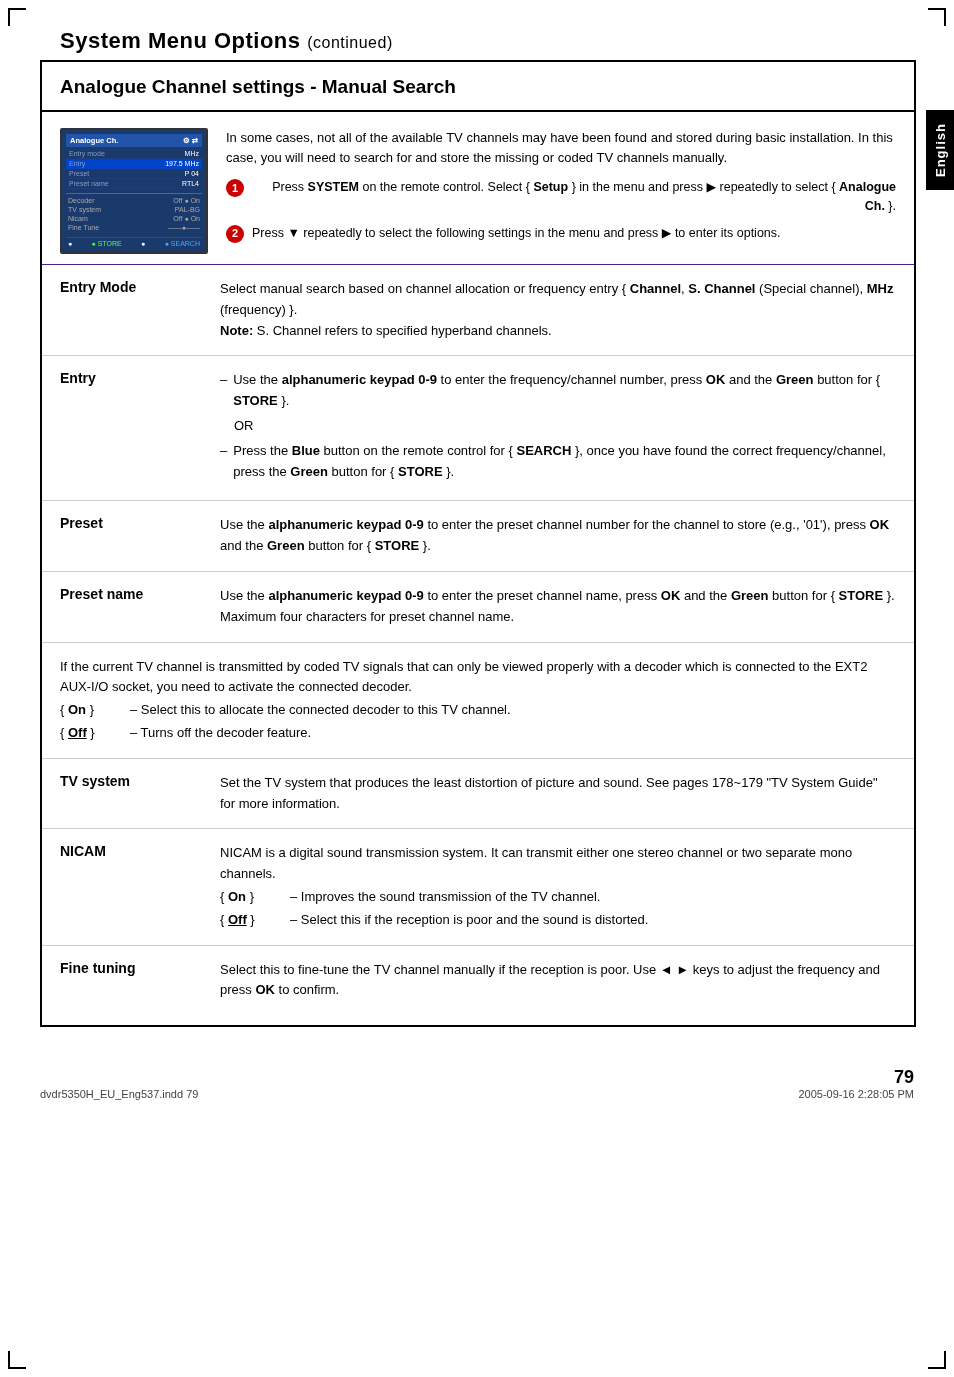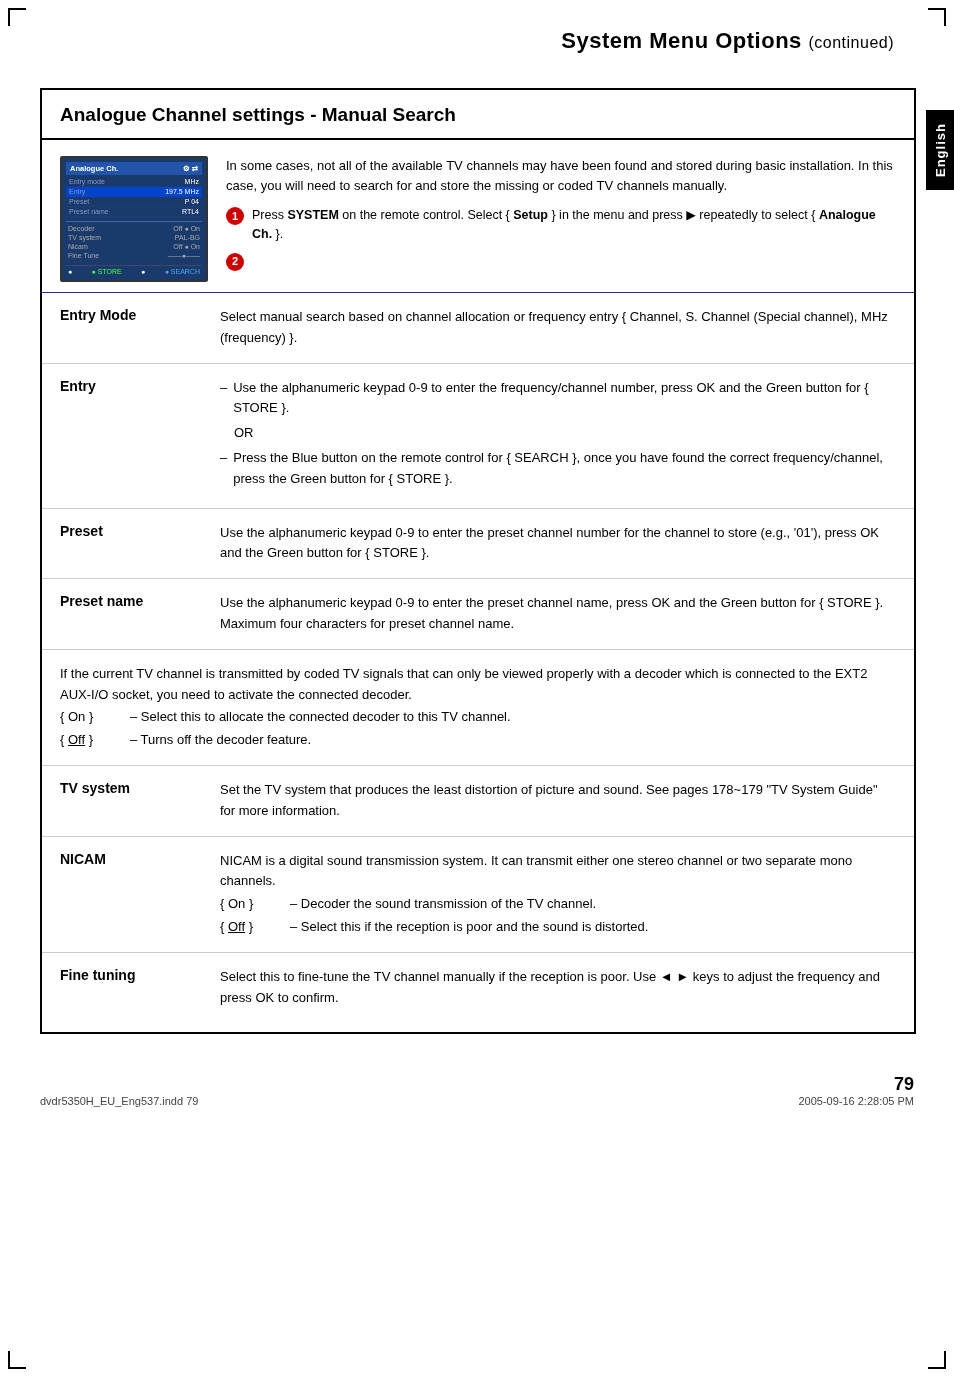--- a/index.html
+++ b/index.html
@@ -8,22 +8,22 @@
       min-height: 1377px;
       background: #fff;
       font-family: Arial, Helvetica, sans-serif;
       font-size: 13px;
       color: #000;
       position: relative;
     }
 
     
     .page-header {
-      text-align: right;
-      padding: 28px 60px 34px 60px;
+      text-align: left;
+      padding: 28px 60px 6px 60px;
       font-size: 22px;
       font-weight: bold;
       letter-spacing: 0.5px;
     }
     .page-header .continued {
       font-size: 16px;
       font-weight: normal;
     }
 
     
@@ -156,21 +156,21 @@
       width: 18px;
       height: 18px;
       background: #cc0000;
       color: #fff;
       font-size: 11px;
       font-weight: bold;
       border-radius: 50%;
       flex-shrink: 0;
       margin-top: 1px;
     }
-    .step-text { font-size: 12.5px; line-height: 1.5; }
+    .step-text { font-size: 12.5px; line-height: 1.5; text-align: right; }
 
     
     .content-rows {
       padding: 0 0 10px 0;
     }
     .content-row {
       display: flex;
       flex-direction: row;
       padding: 14px 18px 14px 18px;
       border-bottom: 1px solid #ccc;
@@ -186,21 +186,21 @@
       font-weight: bold;
       font-size: 14px;
       padding-top: 0;
       flex-shrink: 0;
     }
     .row-desc {
       flex: 1;
       font-size: 13px;
       line-height: 1.6;
     }
-    .row-desc b { font-weight: normal; }
+    .row-desc b { font-weight: bold; }
     .row-desc u { text-decoration: underline; }
     .row-desc .dash-item {
       display: flex;
       gap: 6px;
       margin-bottom: 4px;
     }
     .dash-item .dash { margin-top: 0; flex-shrink: 0; }
     .row-desc .option-row {
       display: flex;
       gap: 10px;
@@ -311,31 +311,33 @@
 
     <div class="intro-text">
       <p>In some cases, not all of the available TV channels may have been found and stored during basic installation. In this case, you will need to search for and store the missing or coded TV channels manually.</p>
       <div class="steps">
         <div class="step">
           <span class="step-num">1</span>
           <span class="step-text">Press <b>SYSTEM</b> on the remote control. Select { <b>Setup</b> } in the menu and press ▶ repeatedly to select { <b>Analogue Ch.</b> }.</span>
         </div>
         <div class="step">
           <span class="step-num">2</span>
+          <span class="step-text">Press ▼ repeatedly to select the following settings in the menu and press ▶ to enter its options.</span>
         </div>
       </div>
     </div>
   </div>
 
   <div class="content-rows">
 
     <div class="content-row">
       <div class="row-label">Entry Mode</div>
       <div class="row-desc">
         <p>Select manual search based on channel allocation or frequency entry { <b>Channel</b>, <b>S. Channel</b> (Special channel), <b>MHz</b> (frequency) }.</p>
+        <p><b>Note:</b> S. Channel refers to specified hyperband channels.</p>
       </div>
     </div>
 
     <div class="content-row">
       <div class="row-label">Entry</div>
       <div class="row-desc">
         <div class="dash-item">
           <span class="dash">–</span>
           <span>Use the <b>alphanumeric keypad 0-9</b> to enter the frequency/channel number, press <b>OK</b> and the <b>Green</b> button for { <b>STORE</b> }.</span>
         </div>
@@ -382,21 +384,21 @@
         <p>Set the TV system that produces the least distortion of picture and sound. See pages 178~179 "TV System Guide" for more information.</p>
       </div>
     </div>
 
     <div class="content-row">
       <div class="row-label">NICAM</div>
       <div class="row-desc">
         <p>NICAM is a digital sound transmission system. It can transmit either one stereo channel or two separate mono channels.</p>
         <div class="option-row">
           <span class="option-label">{ <b>On</b> }</span>
-          <span>– Decoder the sound transmission of the TV channel.</span>
+          <span>– Improves the sound transmission of the TV channel.</span>
         </div>
         <div class="option-row">
           <span class="option-label">{ <u><b>Off</b></u> }</span>
           <span>– Select this if the reception is poor and the sound is distorted.</span>
         </div>
       </div>
     </div>
 
     <div class="content-row">
       <div class="row-label">Fine tuning</div>

